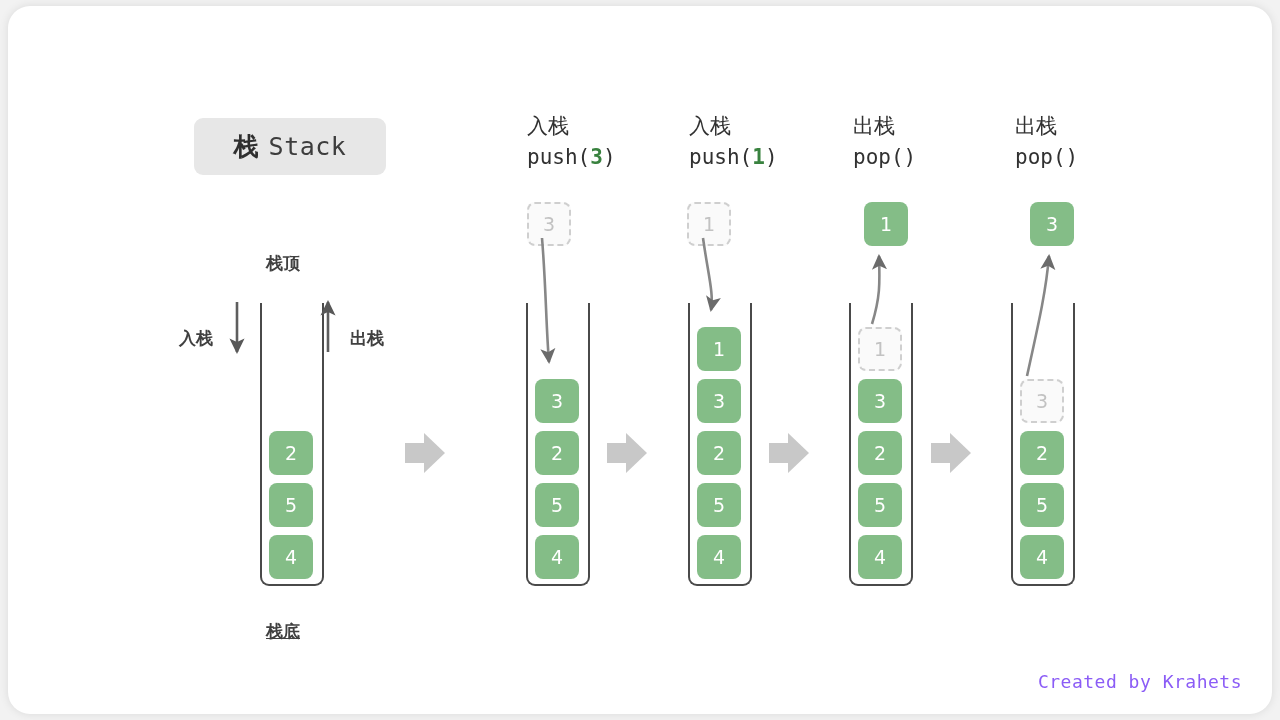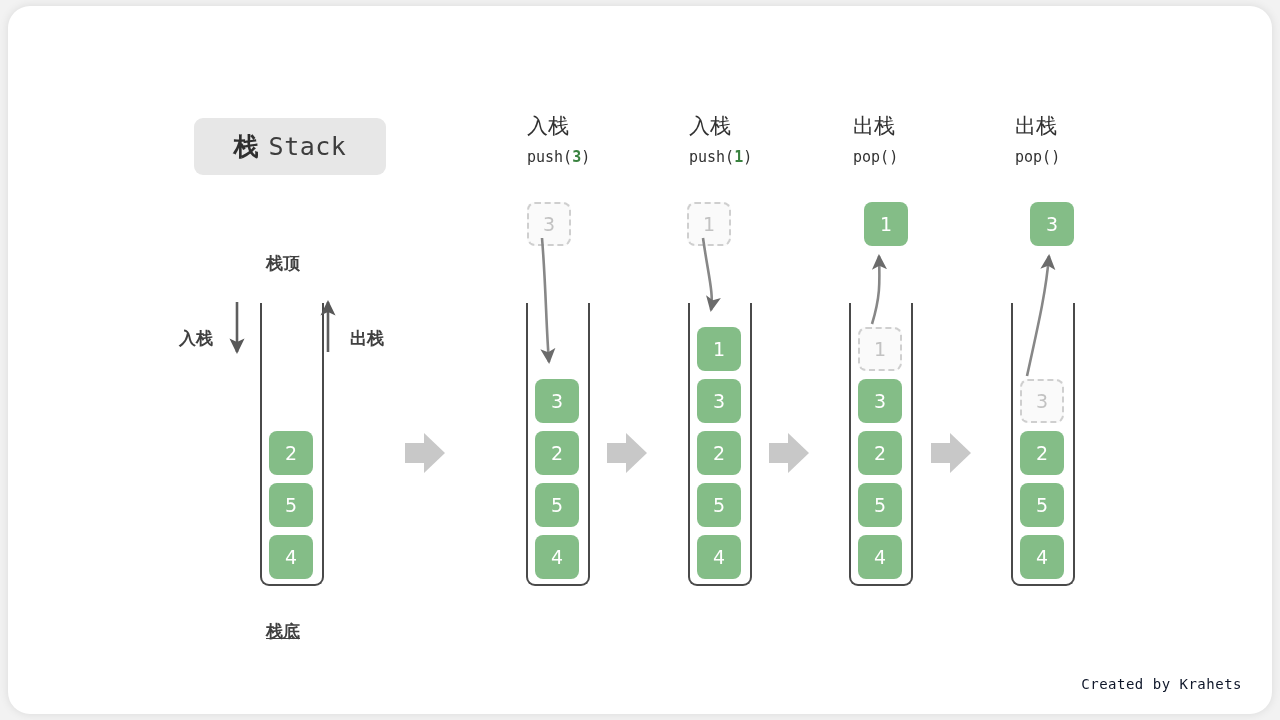--- a/index.html
+++ b/index.html
@@ -116,21 +116,21 @@
     position: absolute;
     white-space: nowrap;
   }
   .op-head .op-cn {
     font-size: 21px;
     color: #313131;
     font-family: "DejaVu Sans", "Liberation Sans", sans-serif;
     line-height: 30px;
   }
   .op-head .op-code {
-    font-size: 15px;
+    font-size: 21px;
     color: #313131;
     font-family: "DejaVu Sans Mono", "Liberation Mono", monospace;
     line-height: 32px;
     letter-spacing: 0px;
   }
   .op-head .arg {
     color: #39823f;
     font-weight: bold;
   }
 
@@ -143,22 +143,22 @@
     height: 708px;
     pointer-events: none;
   }
 
   
   .footer {
     position: absolute;
     right: 30px;
     bottom: 22px;
     font-family: "DejaVu Sans Mono", "Liberation Mono", monospace;
-    font-size: 14px;
-    color: #0f172a;
+    font-size: 18px;
+    color: #8b5cf6;
     letter-spacing: 0.5px;
     white-space: nowrap;
   }
 </style>
 </head>
 <body>
 
 <div class="page">
   <div class="card">
 

